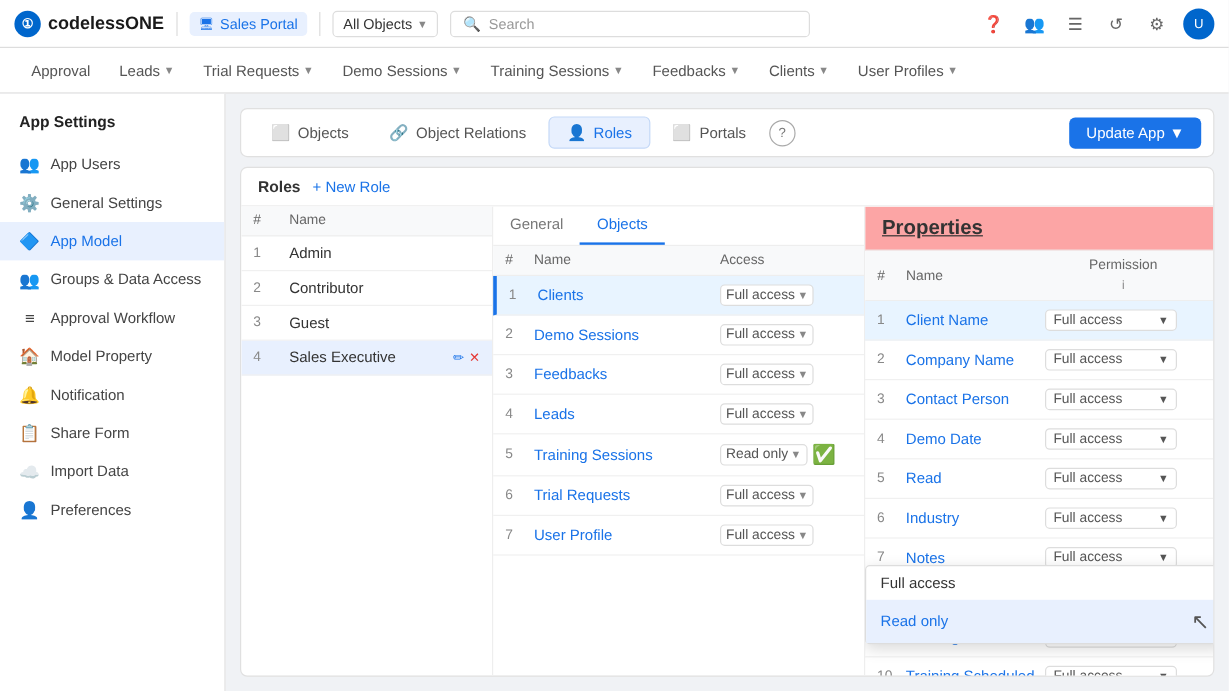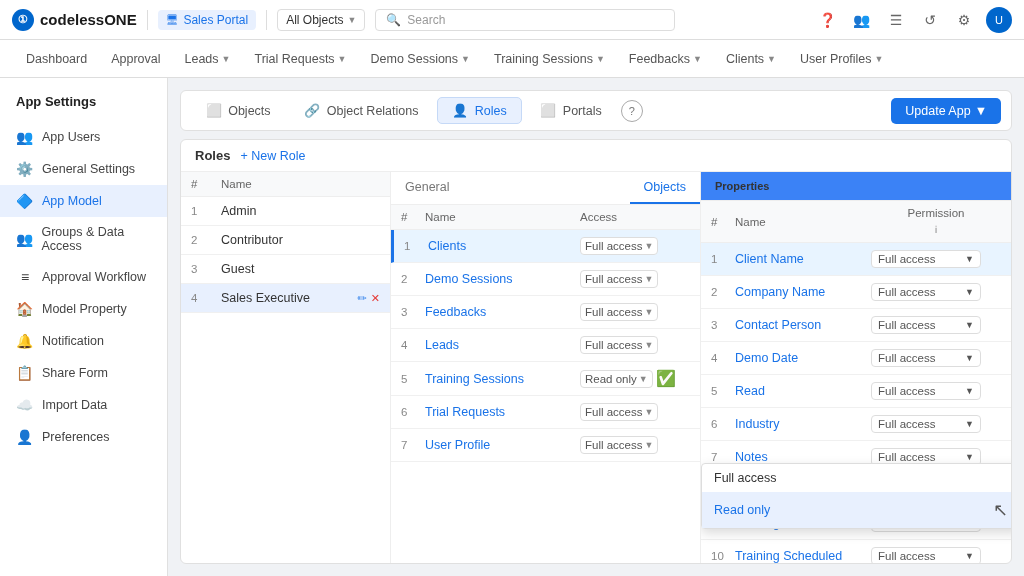--- a/index.html
+++ b/index.html
@@ -20,21 +20,21 @@
 
     
     .navbar { display: flex; align-items: center; background: #fff; border-bottom: 1px solid #ddd; padding: 0 16px; height: 38px; gap: 4px; }
     .navbar-item { padding: 8px 10px; font-size: 12.5px; color: #555; cursor: pointer; border-radius: 4px; display: flex; align-items: center; gap: 3px; white-space: nowrap; }
     .navbar-item .arrow { font-size: 9px; color: #888; }
 
     
     .main-layout { display: flex; height: calc(100vh - 78px); overflow: hidden; }
 
     
-    .sidebar { width: 168px; background: #fff; border-right: 1px solid #e0e0e0; padding: 16px 0; flex-shrink: 0; overflow-y: auto; }
+    .sidebar { width: 188px; background: #fff; border-right: 1px solid #e0e0e0; padding: 16px 0; flex-shrink: 0; overflow-y: auto; }
     .sidebar-title { font-size: 13px; font-weight: 600; padding: 0 16px 12px; color: #222; }
     .sidebar-item { display: flex; align-items: center; gap: 8px; padding: 8px 16px; cursor: pointer; color: #444; font-size: 12.5px; border-radius: 0; }
     .sidebar-item.active { background: #e8f0fe; color: #1a73e8; font-weight: 500; }
     .sidebar-item .si-icon { font-size: 14px; width: 18px; text-align: center; }
 
     
     .content-area { flex: 1; overflow: hidden; display: flex; flex-direction: column; padding: 12px; gap: 8px; }
 
     
     .tab-bar { display: flex; align-items: center; background: #fff; border: 1px solid #e0e0e0; border-radius: 6px; padding: 6px 10px; gap: 4px; }
@@ -61,39 +61,39 @@
     .role-row { display: flex; align-items: center; padding: 7px 10px; border-bottom: 1px solid #f0f0f0; cursor: pointer; gap: 10px; font-size: 12.5px; }
     .role-row.selected { background: #e8f0fe; }
     .role-row .col-num { width: 20px; color: #888; font-size: 11.5px; }
     .role-row .col-name { flex: 1; }
     .role-row .row-actions { display: flex; gap: 4px; align-items: center; }
     .edit-icon { color: #1a73e8; font-size: 11px; cursor: pointer; }
     .delete-icon { color: #e53935; font-size: 11px; cursor: pointer; }
 
     
     .objects-panel { width: 310px; border-right: 1px solid #eee; display: flex; flex-direction: column; flex-shrink: 0; }
-    .objects-panel-tabs { display: flex; border-bottom: 1px solid #eee; justify-content: space-between; }
+    .objects-panel-tabs { display: flex; border-bottom: 1px solid #eee; }
     .obj-tab { padding: 8px 14px; font-size: 12.5px; color: #777; cursor: pointer; border-bottom: 2px solid transparent; }
     .obj-tab.active { color: #1a73e8; border-bottom-color: #1a73e8; font-weight: 500; }
     .objects-list-header { display: flex; align-items: center; padding: 6px 10px; background: #f8f9fa; border-bottom: 1px solid #eee; font-size: 11.5px; color: #666; }
     .objects-list-header .col-num { width: 24px; }
     .objects-list-header .col-name { flex: 1; }
     .objects-list-header .col-access { width: 110px; text-align: left; }
     .obj-row { display: flex; align-items: center; padding: 7px 10px; border-bottom: 1px solid #f0f0f0; cursor: pointer; gap: 0; font-size: 12.5px; }
     .obj-row.selected { background: #e8f4ff; border-left: 3px solid #1a73e8; }
     .obj-row .col-num { width: 24px; color: #888; font-size: 11.5px; }
     .obj-row .col-name { flex: 1; color: #1a73e8; }
     .obj-row .col-access { width: 110px; display: flex; align-items: center; gap: 4px; }
     .access-select { border: 1px solid #ddd; border-radius: 4px; padding: 2px 4px; font-size: 11.5px; color: #555; cursor: pointer; display: flex; align-items: center; gap: 2px; background: #fff; }
     .access-select .arrow { font-size: 9px; color: #888; }
     .check-icon { color: #4CAF50; font-size: 16px; }
 
     
     .props-panel { flex: 1; display: flex; flex-direction: column; overflow: hidden; }
-    .props-header { padding: 8px 14px; border-bottom: 1px solid #eee; background: #3b82f6; font-size: 11px; font-weight: 600; color: #333; }
+    .props-header { padding: 8px 14px; border-bottom: 1px solid #eee; background: #fca5a5; font-size: 17px; font-weight: 600; color: #333; text-decoration: underline; }
     .props-list-header { display: flex; align-items: center; padding: 6px 10px; background: #f8f9fa; border-bottom: 1px solid #eee; font-size: 11.5px; color: #666; }
     .props-list-header .col-num { width: 24px; }
     .props-list-header .col-name { flex: 1; }
     .props-list-header .col-perm { width: 130px; display: flex; align-items: center; gap: 3px; flex-direction: column; }
     .props-rows { flex: 1; overflow-y: auto; position: relative; }
     .prop-row { display: flex; align-items: center; padding: 7px 10px; border-bottom: 1px solid #f0f0f0; font-size: 12.5px; }
     .prop-row.selected { background: #e8f4ff; }
     .prop-row .col-num { width: 24px; color: #888; font-size: 11.5px; }
     .prop-row .col-name { flex: 1; color: #1a73e8; }
     .prop-row .col-perm { width: 130px; }
@@ -135,23 +135,20 @@
     <div class="icon">👥</div>
     <div class="icon">☰</div>
     <div class="icon">↺</div>
     <div class="icon">⚙</div>
     <div class="avatar">U</div>
   </div>
 </div>
 
 <div class="navbar">
   <div class="navbar-item">
-      <span>Dashboard</span>
-    </div>
-  <div class="navbar-item">
       <span>Approval</span>
     </div>
   <div class="navbar-item">
       <span>Leads</span>
       <span class="arrow">▼</span>
     </div>
   <div class="navbar-item">
       <span>Trial Requests</span>
       <span class="arrow">▼</span>
     </div>

